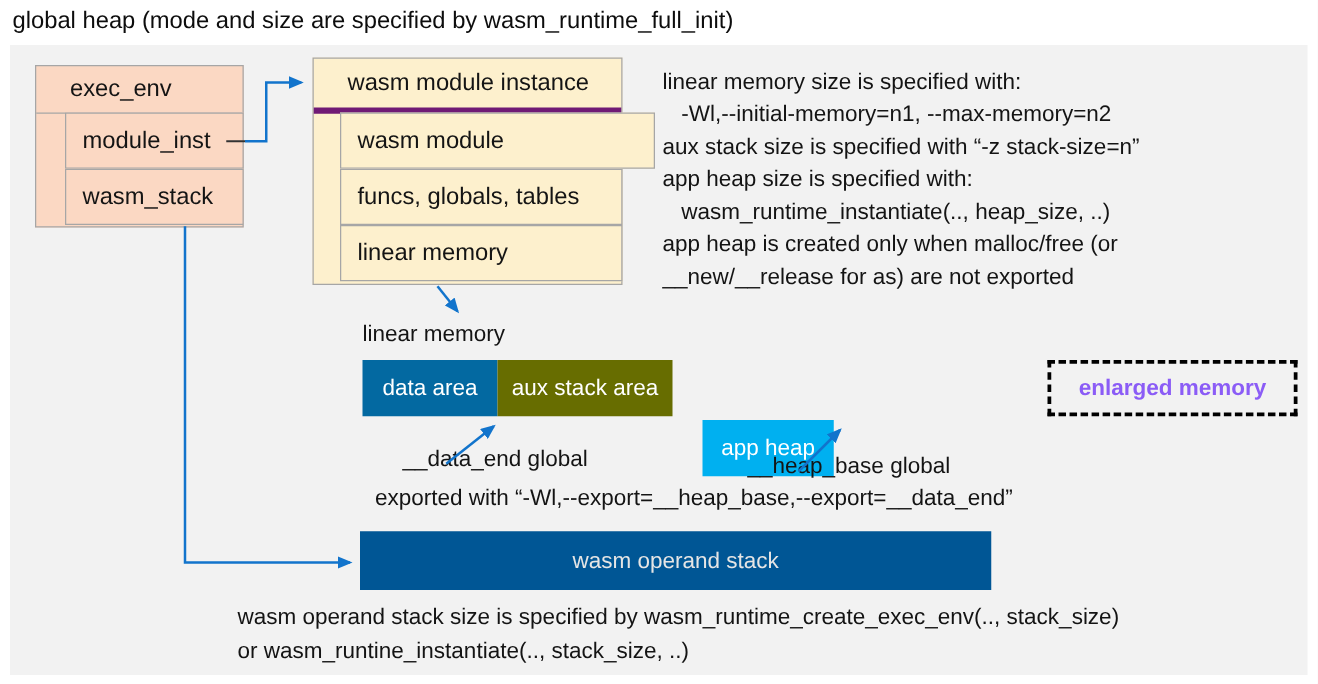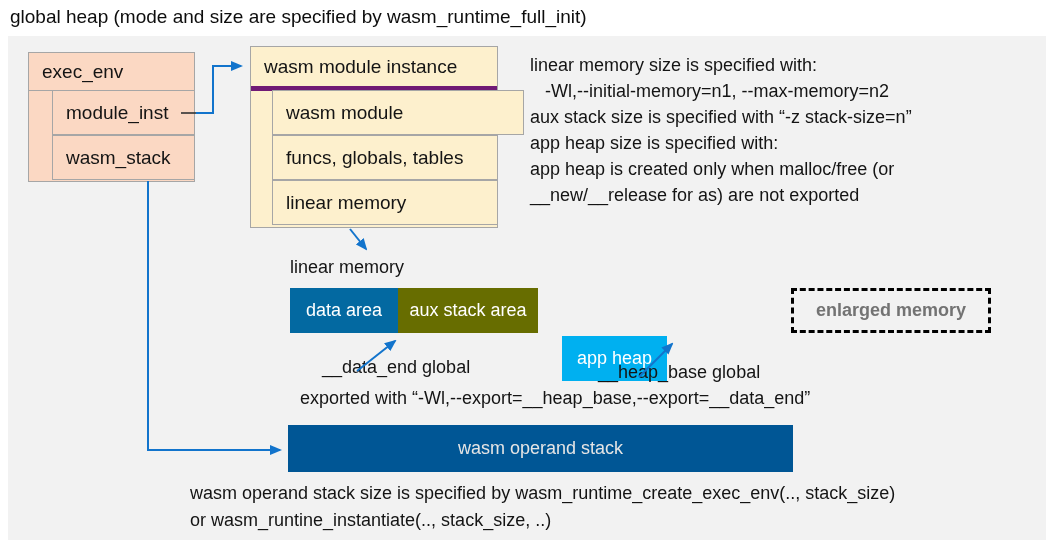--- a/index.html
+++ b/index.html
@@ -3,21 +3,21 @@
 <meta charset="utf-8">
 <style>
   :root { --arrow:#1274cc; }
   * { margin:0; padding:0; box-sizing:border-box; }
   body { font-family:"Liberation Sans", sans-serif; background:#ffffff; }
   .stage { position:relative; width:1054px; height:547px; background:#ffffff; overflow:hidden; color:#111; }
   .panel { position:absolute; left:8px; top:36px; width:1038px; height:504px; }
   .title { position:absolute; left:10px; top:6px; font-size:19px; color:#0d0d0d; white-space:pre; }
 
   .box { position:absolute; border:1px solid #a6a6a6; }
-  .box-label { display:flex; align-items:center; padding-left:13px; font-size:19px; color:#141414; }
+  .box-label { display:flex; align-items:center; padding-left:27px; font-size:19px; color:#141414; }
   .hdr38 { height:38px; border-bottom:1px solid #a6a6a6; }
   .hdr44 { height:44px; border-bottom:5px solid #701a75; }
   .row { position:absolute; border:1px solid #a6a6a6; display:flex; align-items:center; padding-left:13px; font-size:19px; color:#141414; }
 
   .note-block { position:absolute; font-size:18px; line-height:26px; color:#141414; }
   .note-block div { white-space:pre; }
   .small-label { position:absolute; font-size:18px; color:#141414; white-space:pre; }
 
   .seg { position:absolute; top:288px; height:45px; display:flex; align-items:center; justify-content:center; font-size:18px; color:#ffffff; }
   .seg-dashed { position:absolute; top:288px; height:45px; border:3px dashed #000000; background:transparent; display:flex; align-items:center; justify-content:center; font-size:18px; font-weight:bold; }
@@ -48,30 +48,31 @@
   </div>
   <div class="row" style="left: 272px; top: 90px; width: 252px; height: 45px; background-color: rgb(253, 240, 205);">wasm module</div>
   <div class="row" style="left: 272px; top: 135px; width: 226px; height: 45px; background-color: rgb(253, 240, 205);">funcs, globals, tables</div>
   <div class="row" style="left: 272px; top: 180px; width: 226px; height: 45px; background-color: rgb(253, 240, 205);">linear memory</div>
 
   <div class="note-block" style="left:530px; top:52px;">
     <div>linear memory size is specified with:</div>
     <div>   -Wl,--initial-memory=n1, --max-memory=n2</div>
     <div>aux stack size is specified with “-z stack-size=n”</div>
     <div>app heap size is specified with:</div>
+    <div>   wasm_runtime_instantiate(.., heap_size, ..)</div>
     <div>app heap is created only when malloc/free (or</div>
     <div>__new/__release for as) are not exported</div>
   </div>
 
   <div class="small-label" style="left:290px; top:257px;">linear memory</div>
 
   <div class="seg" style="left: 290px; width: 108px; background-color: #0369a1;">data area</div>
   <div class="seg" style="left: 398px; width: 140px; background-color: rgb(103, 109, 0);">aux stack area</div>
   <div class="seg" style="left: 562px; width: 105px; background-color: rgb(0, 176, 240); margin-top: 48px;">app heap</div>
-  <div class="seg-dashed" style="left: 791px; width: 200px; color: #737373;">enlarged memory</div>
+  <div class="seg-dashed" style="left: 838px; width: 200px; color: #8b5cf6;">enlarged memory</div>
 
   <div class="small-label" style="left:322px; top:357px;">__data_end global</div>
   <div class="small-label" style="left:598px; top:362px;">__heap_base global</div>
   <div class="small-label" style="left:300px; top:388px;">exported with “-Wl,--export=__heap_base,--export=__data_end”</div>
 
   <div class="operand-bar" style="background-color: rgb(0, 86, 149);">wasm operand stack</div>
 
   <div class="note-block" style="left:190px; top:480px; line-height:27px;">
     <div>wasm operand stack size is specified by wasm_runtime_create_exec_env(.., stack_size)</div>
     <div>or wasm_runtine_instantiate(.., stack_size, ..)</div>

